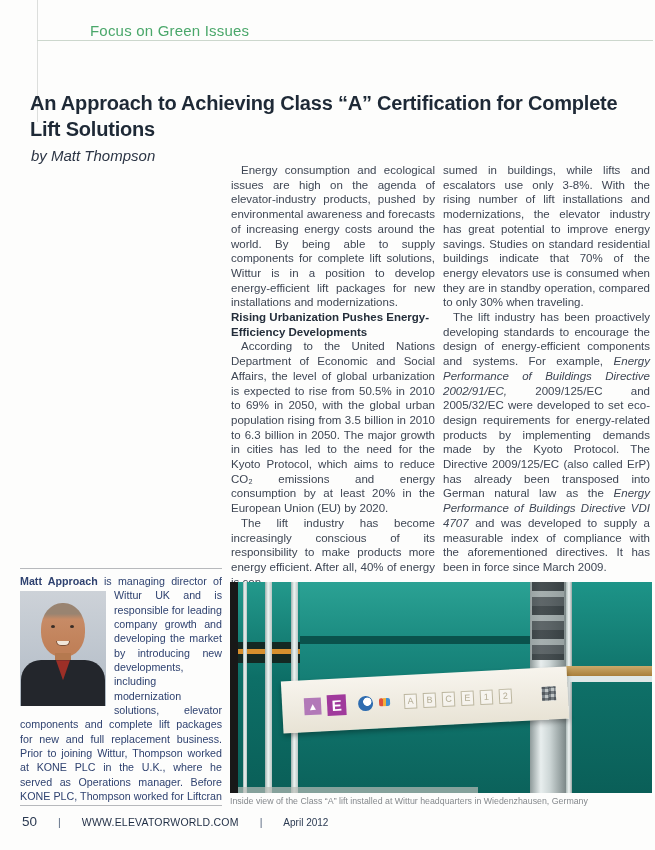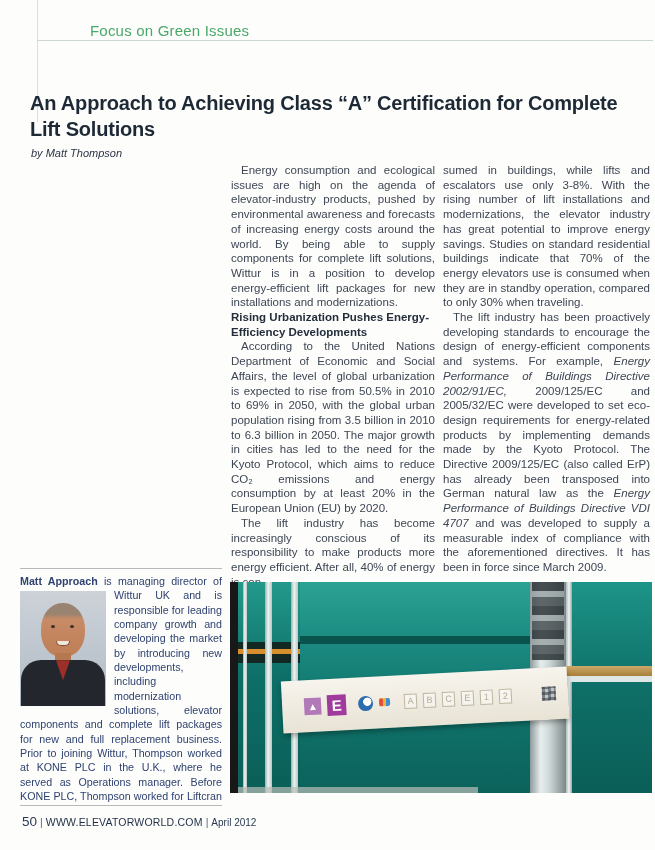--- a/index.html
+++ b/index.html
@@ -8,21 +8,21 @@
     position:relative; width:655px; height:850px; margin:0 auto;
     background:#fdfdfc; overflow:hidden;
     font-family:"Liberation Sans", sans-serif;
   }
   .edge-line { position:absolute; left:37px; top:0; width:1px; height:122px; background:#dcdedc; }
   .section-label { position:absolute; left:90px; top:22px; font-size:15px; color:#4aa76a; letter-spacing:.2px; }
   .header-rule { position:absolute; left:37px; right:2px; top:40px; height:0; border-top:1px solid #ccd7cd; }
 
   .title { position:absolute; left:30px; top:90px; width:612px; font-size:20px; font-weight:bold;
            color:#1e2936; line-height:26px; letter-spacing:-.2px; }
-  .byline { position:absolute; left:31px; top:147px; font-size:11px; font-style:italic; color:#2c3545; }
+  .byline { position:absolute; left:31px; top:147px; font-size:15px; font-style:italic; color:#2c3545; }
 
   .col { position:absolute; top:163px; font-size:11.5px; line-height:14.7px; color:#3e4654; text-align:justify; }
   .col1 { left:231px; width:204px; }
   .col2 { left:443px; width:207px; }
   .body-p { margin:0; text-indent:10px; }
   .body-p.noindent { text-indent:0; }
   .subhead { margin:0; font-weight:bold; color:#242e3b; text-align:left; line-height:14.7px; }
   .italic { font-style:italic; }
 
   .bio { position:absolute; left:20px; top:568px; width:202px; height:238px;
@@ -80,21 +80,21 @@
   .lp-sq { width:13px; height:15px; border:1px solid #bcb69f; color:#b3ac94; font-size:9px;
            background:rgba(255,255,255,.45); display:flex; align-items:center; justify-content:center; }
   .lp-sq.first { margin-left:8px; }
   .lp-qr { width:14px; height:14px; margin-left:24px; opacity:.8;
            background:repeating-linear-gradient(0deg,rgba(90,100,110,.9) 0 3px,rgba(220,224,226,.9) 3px 6px),
                       repeating-linear-gradient(90deg,#6b7680 0 3px,#cfd4d6 3px 6px);
            background-blend-mode:multiply; }
 
   .caption { position:absolute; left:230px; top:796px; width:422px; font-size:8.8px; color:#85898d; }
 
-  .footer { position:absolute; left:22px; top:814px; display:flex; align-items:baseline; gap:3px; color:#2b3a52; }
+  .footer { position:absolute; left:22px; top:814px; display:flex; align-items:baseline; gap:21px; color:#2b3a52; }
   .footer-page { font-size:13.5px; }
   .footer-sep { font-size:10.5px; color:#55657d; }
   .footer-site { font-size:10.5px; font-weight:normal; color:#1f2d44; letter-spacing:.2px; }
   .footer-issue { font-size:10px; }
 </style>
 </head>
 <body>
 
 <div class="page">
 
@@ -155,20 +155,21 @@
       <div class="lp-sq first">A</div>
       <div class="lp-sq">B</div>
       <div class="lp-sq">C</div>
       <div class="lp-sq">E</div>
       <div class="lp-sq">1</div>
       <div class="lp-sq">2</div>
       <div class="lp-qr"></div>
     </div>
   </div>
 
+  <div class="caption">Inside view of the Class “A” lift installed at Wittur headquarters in Wiedenzhausen, Germany</div>
 
   <div class="footer">
     <span class="footer-page">50</span>
     <span class="footer-sep">|</span>
     <span class="footer-site">WWW.ELEVATORWORLD.COM</span>
     <span class="footer-sep">|</span>
     <span class="footer-issue">April 2012</span>
   </div>
 
 </div>

